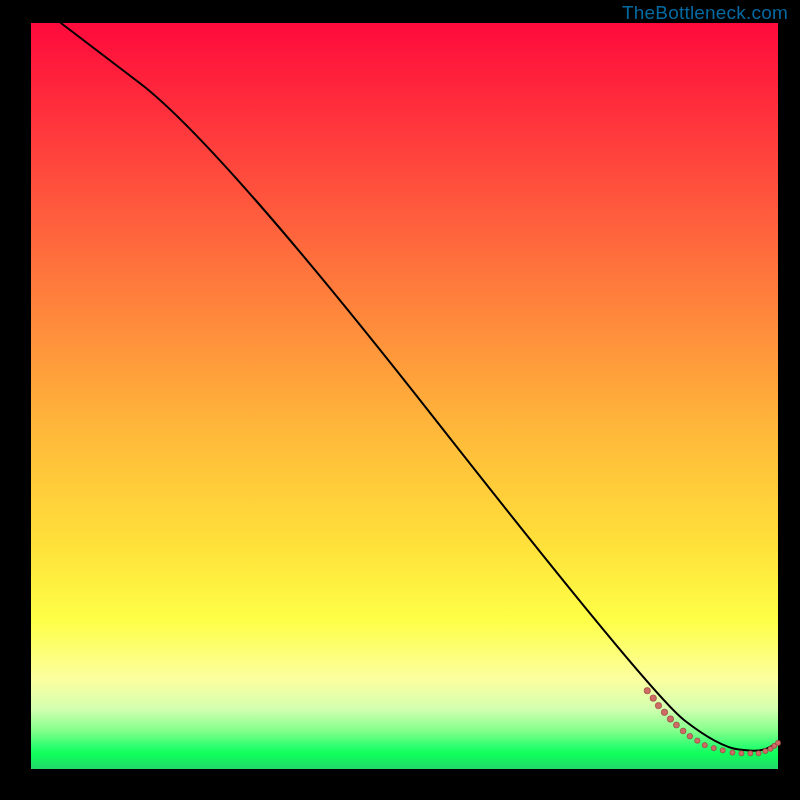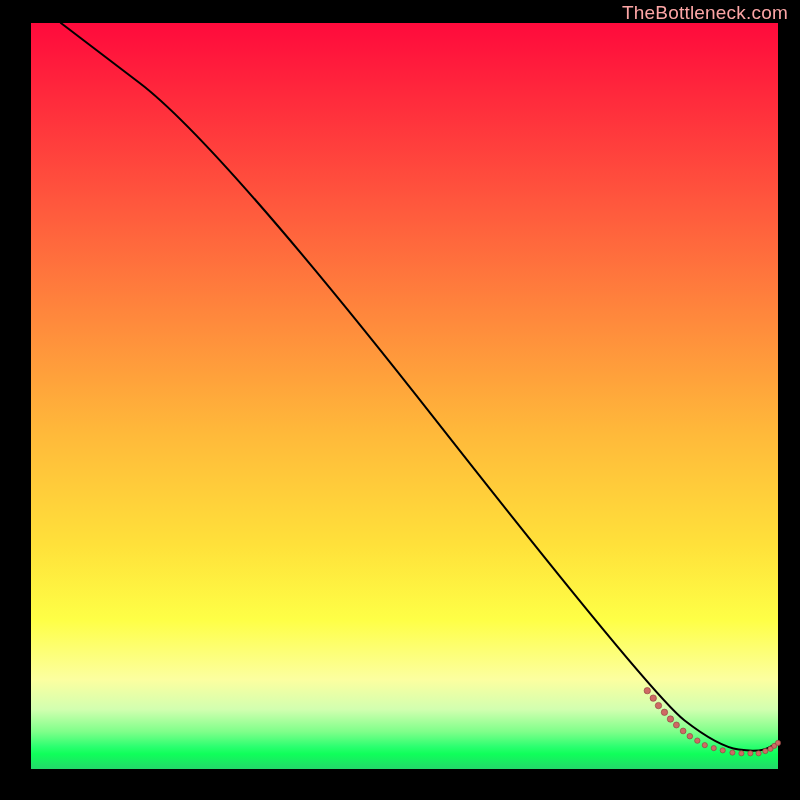--- a/index.html
+++ b/index.html
@@ -41,21 +41,21 @@
       #7fff8a 95%,
       #2cff70 97%,
       #0fff5a 98%,
       #23d86a 100%
     );
   }
   .watermark {
     position: absolute;
     top: 2px;
     right: 12px;
-    color: #fca5a5;
+    color: #0369a1;
     font-size: 19px;
     font-weight: 500;
     letter-spacing: 0.2px;
     user-select: none;
   }
   svg.overlay {
     position: absolute;
     inset: 0;
     width: 100%;
     height: 100%;

